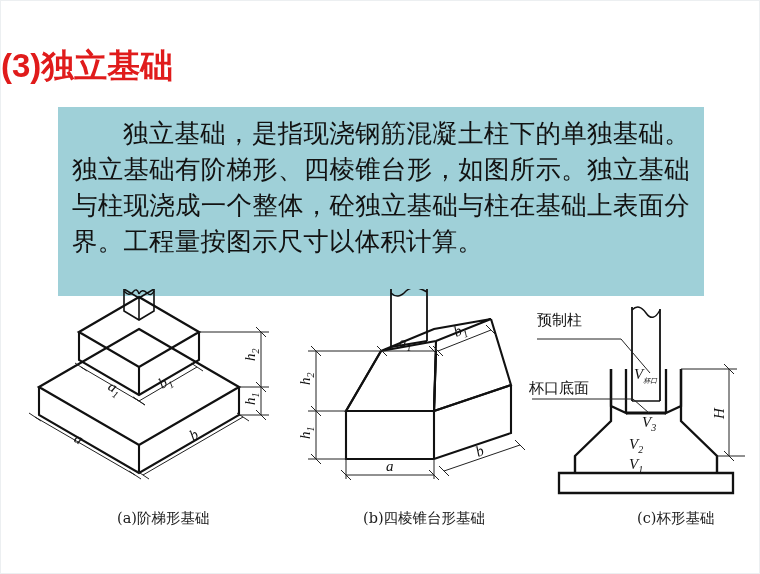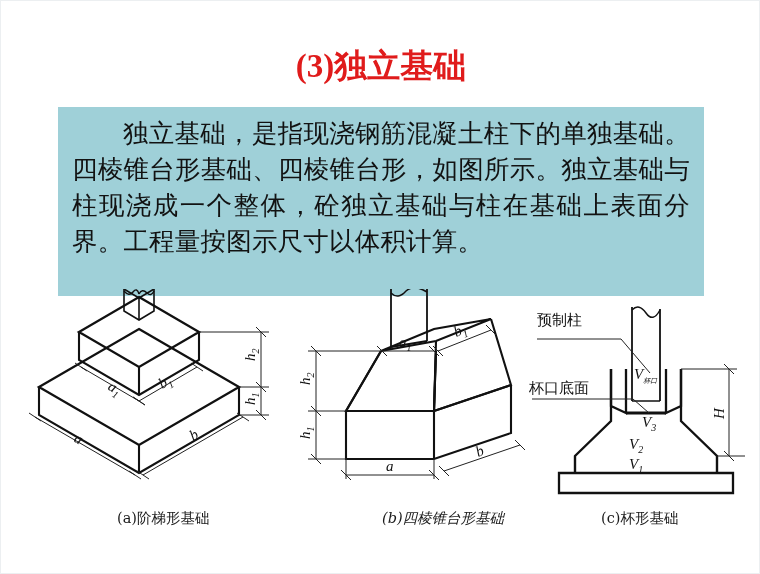--- a/index.html
+++ b/index.html
@@ -17,26 +17,25 @@
     overflow: hidden;
     font-family: "Liberation Serif", "DejaVu Serif", serif;
   }
 
   
   #title {
     position: absolute;
     left: 0;
     top: 47px;
     width: 760px;
-    text-align: center;
     color: #e01b1b;
     font-size: 33px;
     font-weight: 700;
     letter-spacing: 0px;
-    font-family: Liberation Serif, serif;
+    font-family: Liberation Sans, sans-serif;
     line-height: 1.1;
   }
 
   
   #bodybox {
     position: absolute;
     left: 57px;
     top: 106px;
     width: 646px;
     height: 189px;
@@ -62,22 +61,22 @@
   .fig svg { display:block; }
   .caption {
     position: absolute;
     font-size: 14.5px;
     color: #1a1a1a;
     white-space: nowrap;
     font-family: "DejaVu Serif", "Liberation Serif", serif;
     margin-left: 16px;
   }
   #cap-a { left: 100px; top: 508px; }
-  #cap-b { left: 365px; top: 508px; font-style: italic; }
-  #cap-c { left: 584px; top: 508px; }
+  #cap-b { left: 346px; top: 508px; }
+  #cap-c { left: 620px; top: 508px; }
 
   .dimlabel {
     font-family: "Liberation Serif", "DejaVu Serif", serif;
     font-style: italic;
     font-size: 15px;
     fill: #111;
   }
   .dimlabel .sub { font-size: 10px; }
   .cnlabel {
     font-family: "DejaVu Serif", "Liberation Serif", serif;
@@ -94,21 +93,21 @@
   .thin { stroke:#222; stroke-width:1; fill:none; }
 </style>
 </head>
 <body>
 
 <div id="slide">
 
   <div id="title">(3)独立基础</div>
 
   <div id="bodybox">
-    <div id="bodytext">独立基础，是指现浇钢筋混凝土柱下的单独基础。四棱锥台形基础、四棱锥台形，如图所示。独立基础与柱现浇成一个整体，砼独立基础与柱在基础上表面分界。工程量按图示尺寸以体积计算。</div>
+    <div id="bodytext">独立基础，是指现浇钢筋混凝土柱下的单独基础。独立基础有阶梯形、四棱锥台形，如图所示。独立基础与柱现浇成一个整体，砼独立基础与柱在基础上表面分界。工程量按图示尺寸以体积计算。</div>
   </div>
 
   <div class="fig" id="fig-a" style="left:20px;">
     <svg width="270" height="205" viewBox="0 0 270 205">
       <g class="solidline" stroke-width="2.1" stroke-linejoin="miter">
 
         <path d="M118 40 L218 98 L118 156 L18 98 Z" stroke-width="2.3"></path>
 
         <path d="M18 98 L18 126 L118 184 L218 126 L218 98"></path>
         <path d="M118 156 L118 184"></path>

